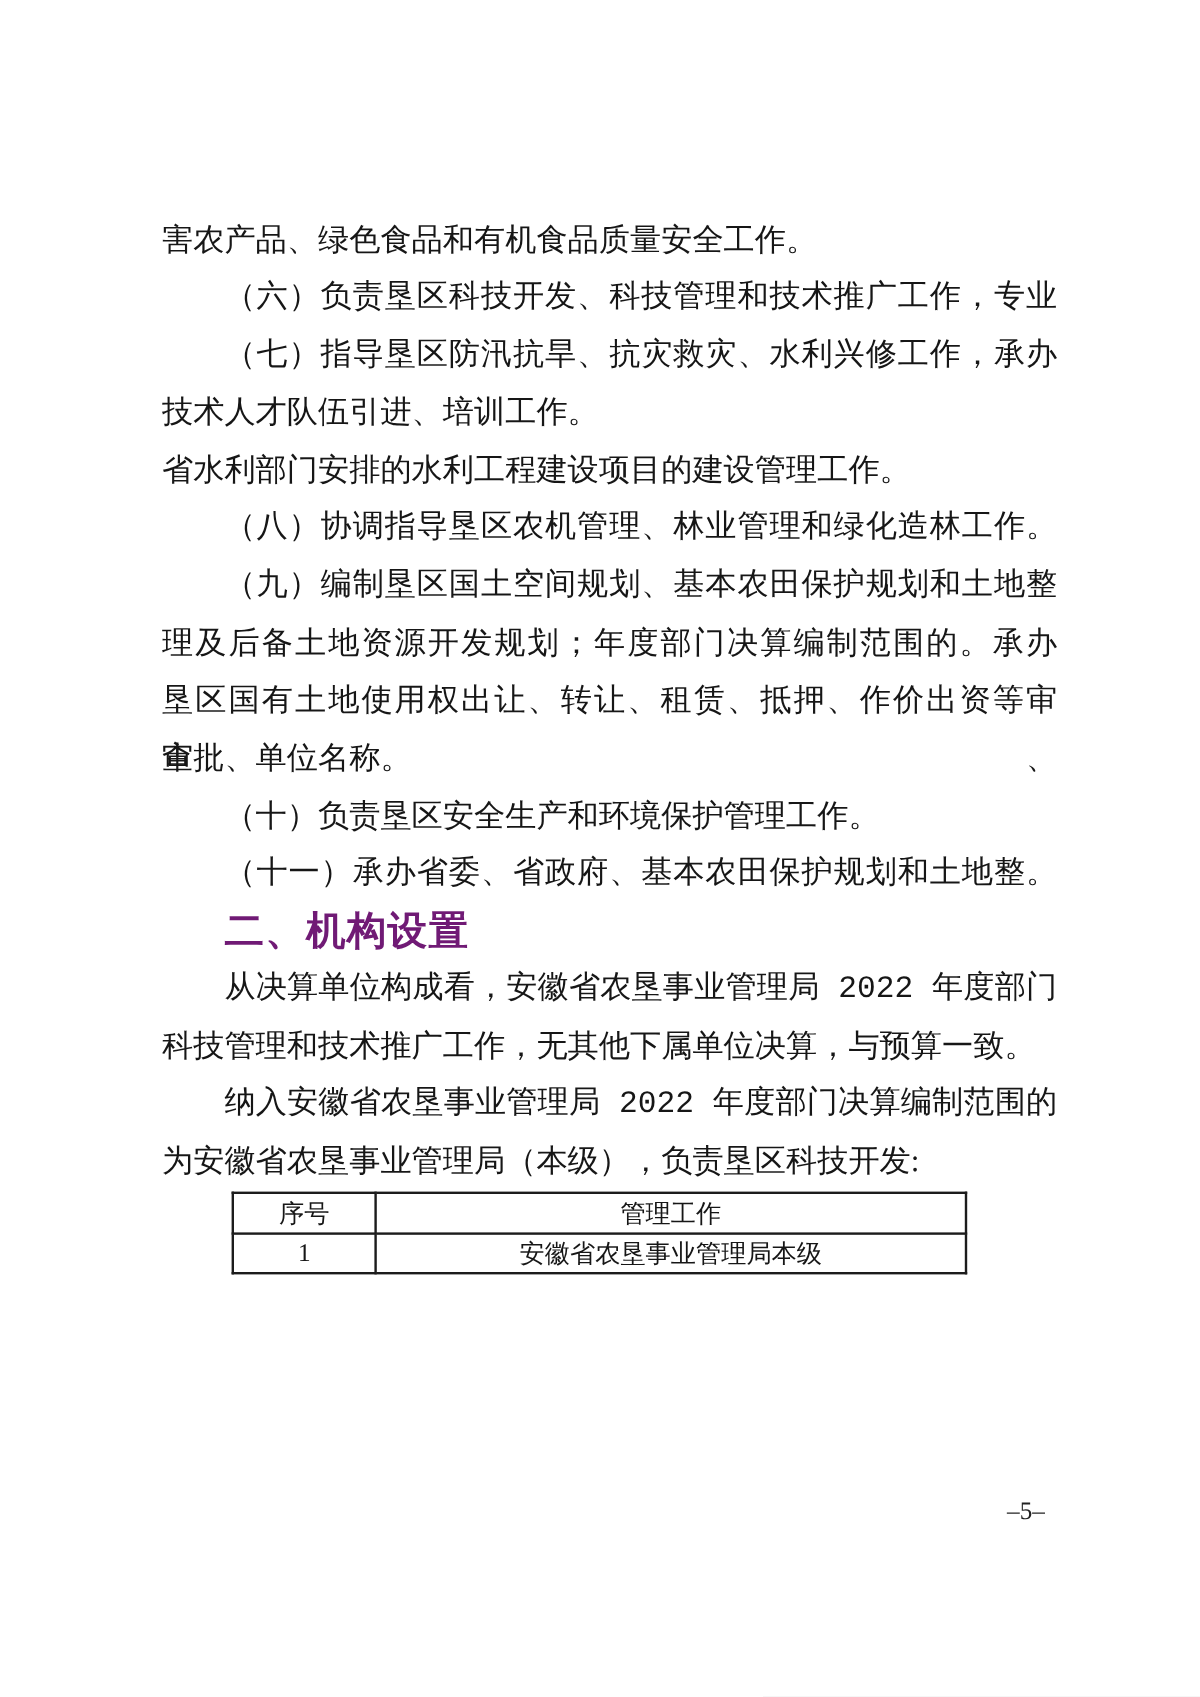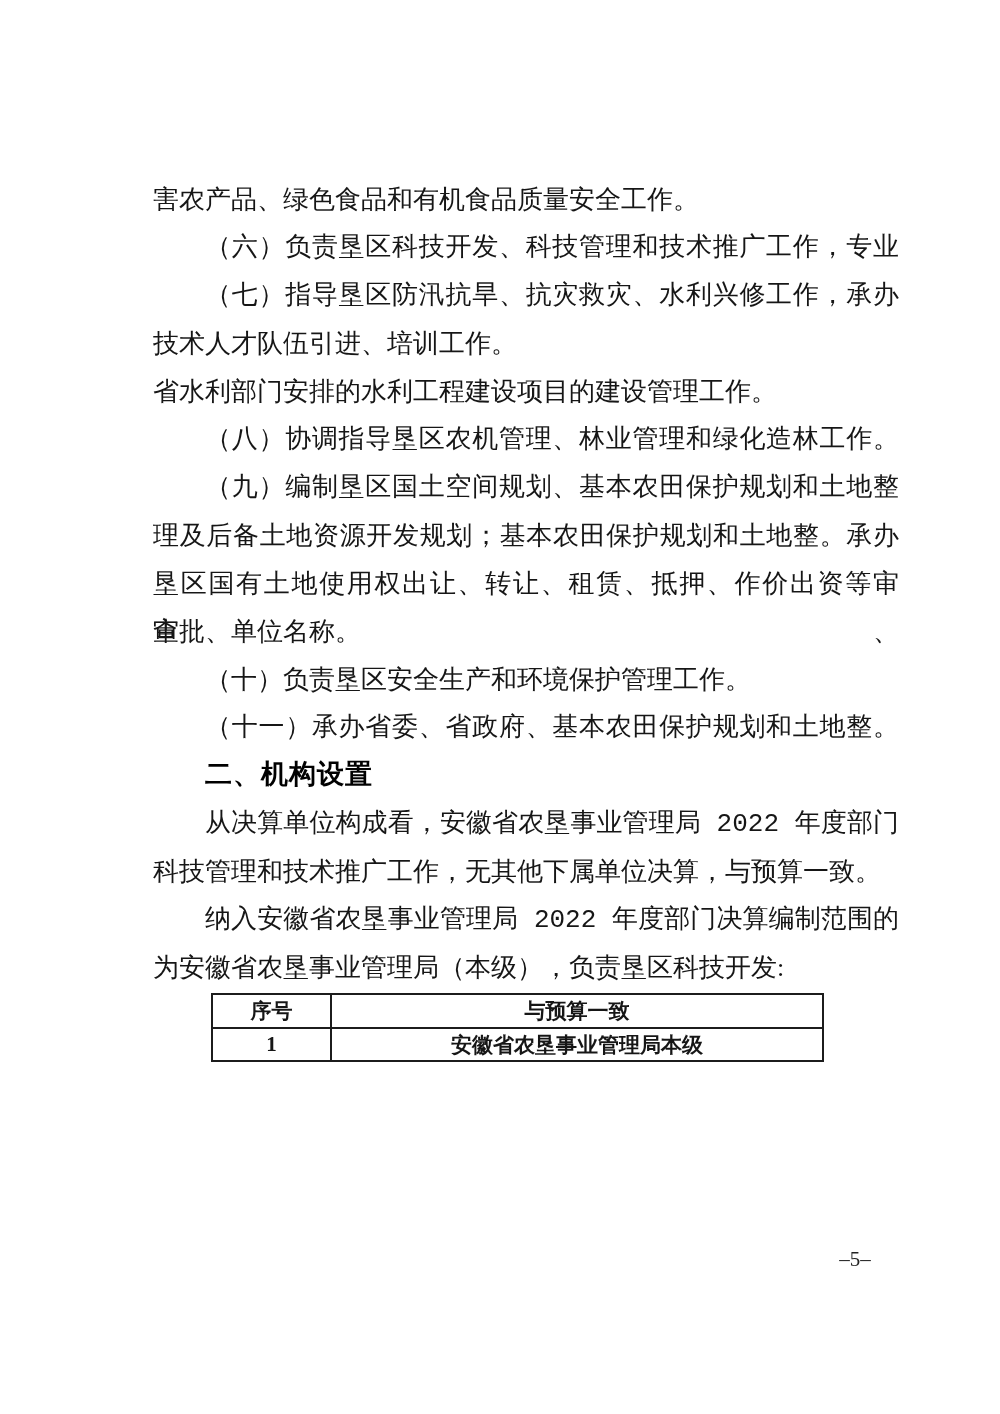--- a/index.html
+++ b/index.html
@@ -12,21 +12,21 @@
     width: 1000px;
     height: 1414px;
     margin: 0 auto;
     background: #ffffff;
     overflow: hidden;
     color: #161616;
     font-family: "Liberation Serif", "DejaVu Serif", serif;
   }
   .content {
     position: absolute;
-    left: 153px;
+    left: 135px;
     top: 176px;
     width: 746px;
   }
   .line {
     font-size: 26px;
     line-height: 48px;
     height: 48px;
     white-space: nowrap;
     text-align: left;
   }
@@ -36,36 +36,36 @@
     text-align-last: justify;
   }
   .line.indent {
     padding-left: 52px;
   }
   .line.indent.stretch {
     padding-left: 52px;
     font-family: Liberation Mono, monospace;
   }
   .line.heading {
-    font-family: Liberation Mono, monospace;
+    font-family: Liberation Sans, sans-serif;
     font-weight: 700;
-    font-size: 27px;
+    font-size: 33px;
     letter-spacing: 1px;
-    color: #000000;
+    color: #701a75;
   }
   .units-table {
     border-collapse: collapse;
     margin-left: 58px;
     margin-top: 1px;
     table-layout: fixed;
     width: 607px;
   }
   .units-table td, .units-table th {
     border: 2px solid #1c1c1c;
-    font-weight: bold;
+    font-weight: normal;
     font-size: 21px;
     text-align: center;
     vertical-align: middle;
     padding: 0;
   }
   .units-table .col-index { width: 117px; }
   .units-table .col-name  { width: 490px; }
   .units-table tr.header-row td { height: 32px; }
   .units-table tr.data-row td { height: 31px; }
   .page-number {
@@ -83,36 +83,36 @@
 
 <div class="page">
   <div class="content">
     <div class="line">害农产品、绿色食品和有机食品质量安全工作。</div>
     <div class="line indent stretch">（六）负责垦区科技开发、科技管理和技术推广工作，专业</div>
     <div class="line indent stretch">（七）指导垦区防汛抗旱、抗灾救灾、水利兴修工作，承办</div>
     <div class="line">技术人才队伍引进、培训工作。</div>
     <div class="line">省水利部门安排的水利工程建设项目的建设管理工作。</div>
     <div class="line indent stretch">（八）协调指导垦区农机管理、林业管理和绿化造林工作。</div>
     <div class="line indent stretch">（九）编制垦区国土空间规划、基本农田保护规划和土地整</div>
-    <div class="line stretch">理及后备土地资源开发规划；基本农田保护规划和土地整。承办</div>
+    <div class="line stretch">理及后备土地资源开发规划；年度部门决算编制范围的。承办</div>
     <div class="line stretch">垦区国有土地使用权出让、转让、租赁、抵押、作价出资等审查、</div>
     <div class="line">审批、单位名称。</div>
     <div class="line indent">（十）负责垦区安全生产和环境保护管理工作。</div>
     <div class="line indent stretch">（十一）承办省委、省政府、基本农田保护规划和土地整。</div>
     <div class="line indent heading">二、机构设置</div>
     <div class="line indent stretch">从决算单位构成看，安徽省农垦事业管理局 2022 年度部门</div>
     <div class="line">科技管理和技术推广工作，无其他下属单位决算，与预算一致。</div>
     <div class="line indent stretch">纳入安徽省农垦事业管理局 2022 年度部门决算编制范围的</div>
     <div class="line">为安徽省农垦事业管理局（本级），负责垦区科技开发:</div>
 
     <table class="units-table">
       <tbody>
         <tr class="header-row">
           <td class="col-index">序号</td>
-          <td class="col-name">与预算一致</td>
+          <td class="col-name">管理工作</td>
         </tr>
         <tr class="data-row">
           <td class="col-index">1</td>
           <td class="col-name">安徽省农垦事业管理局本级</td>
         </tr>
       </tbody>
     </table>
   </div>
 
   <div class="page-number">–5–</div>

